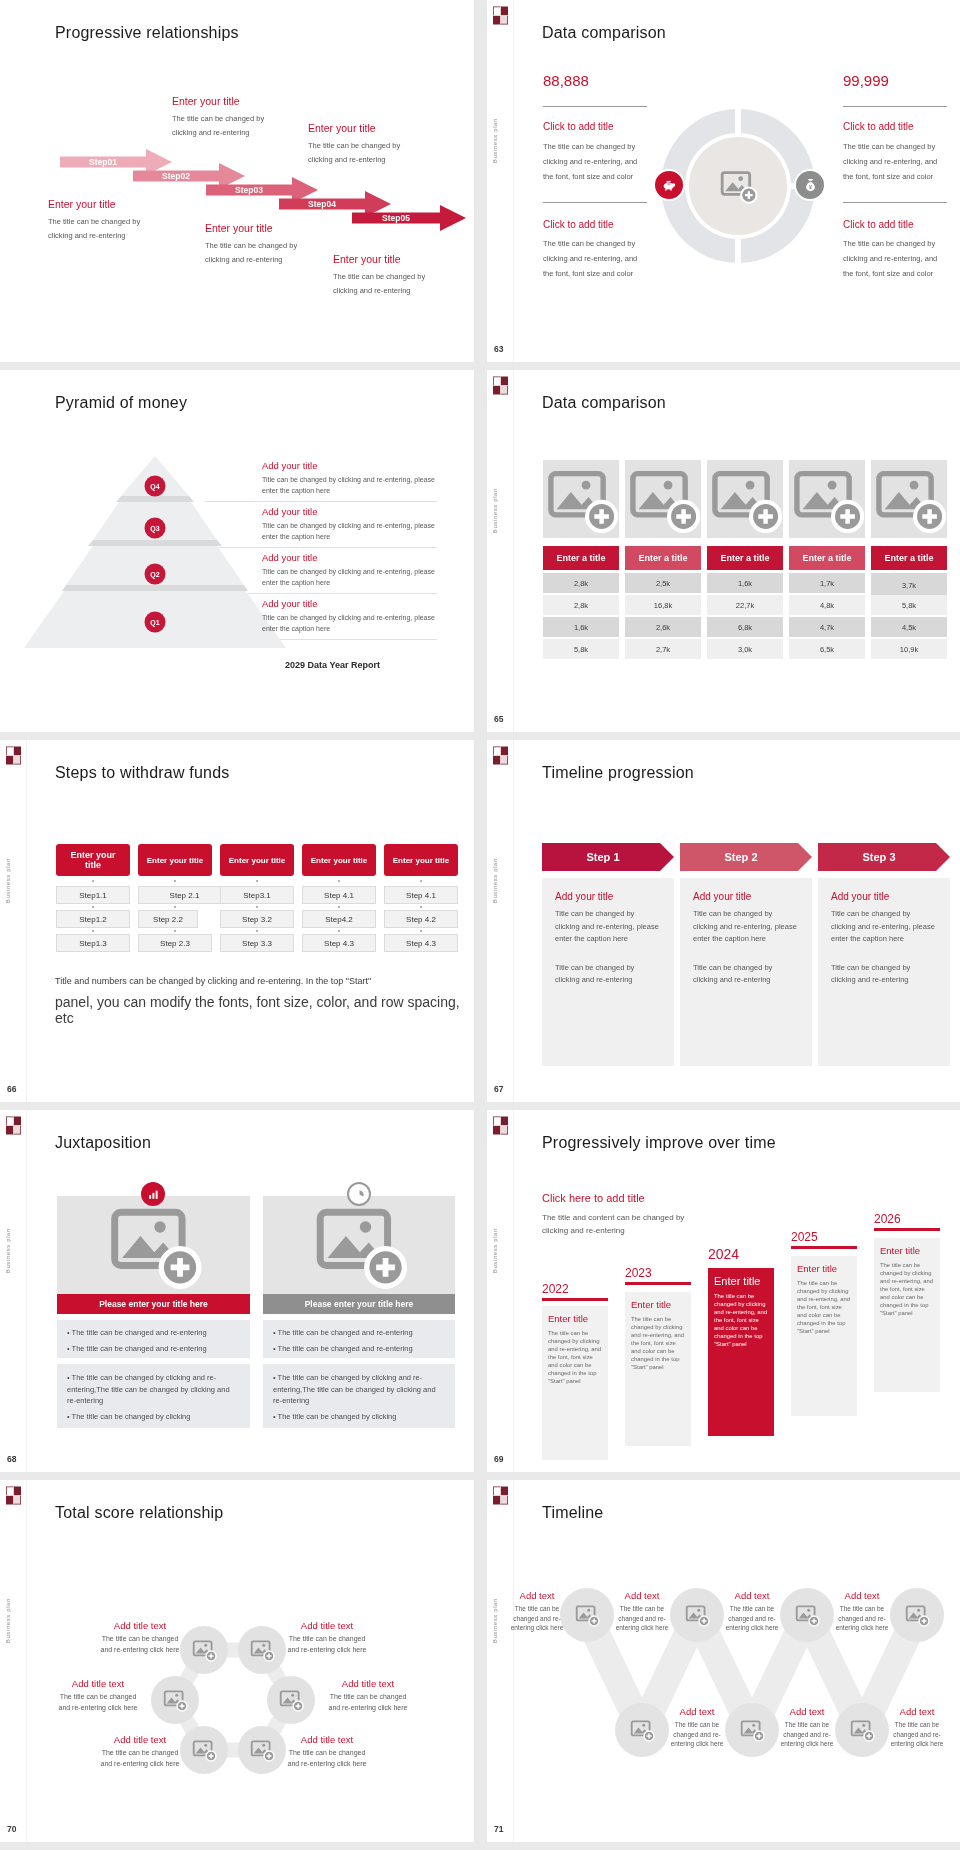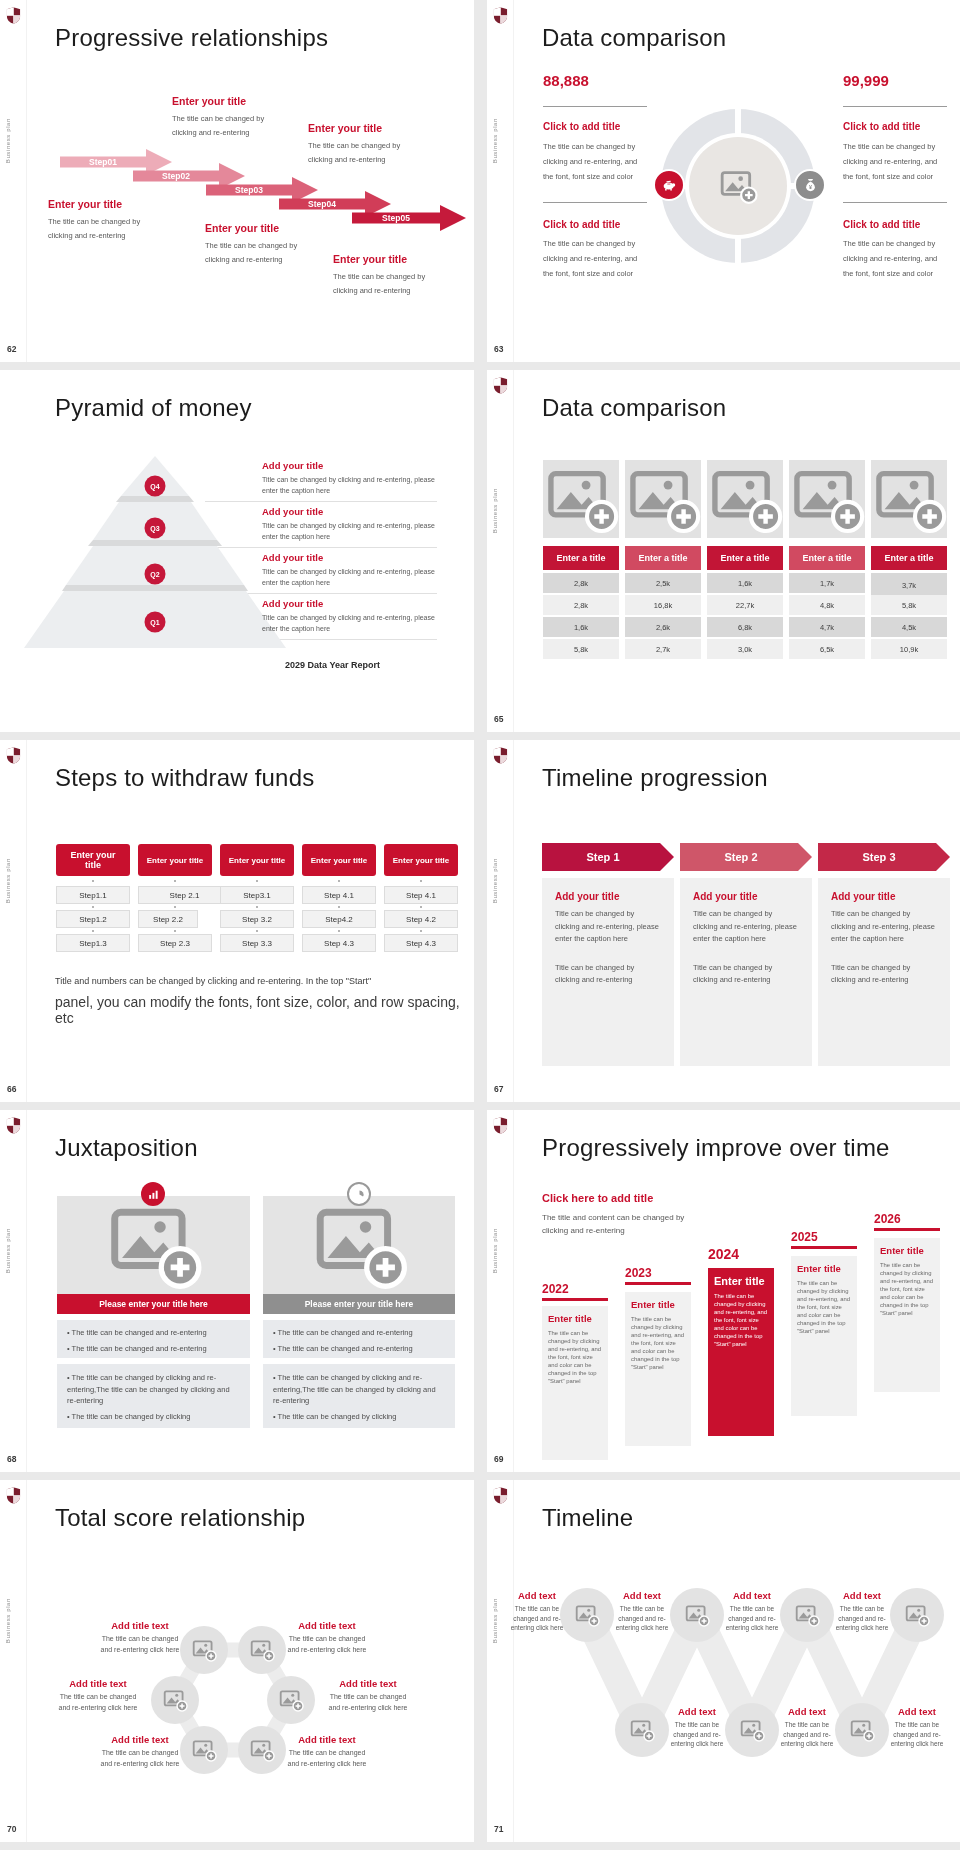--- a/index.html
+++ b/index.html
@@ -2,23 +2,23 @@
 <html><head>
 <meta charset="utf-8">
 <style>
   html,body{margin:0;padding:0;background:#e9e9e9;}
   #page{position:relative;width:960px;height:1850px;background:#e9e9e9;font-family:"Liberation Sans",sans-serif;overflow:hidden;}
   .tile{position:absolute;background:#fff;height:362px;overflow:hidden;}
   .rail{position:absolute;left:0;top:0;bottom:0;width:26px;border-right:1px solid #f2f2f2;}
   .shield{position:absolute;left:6px;top:6px;width:15px;height:19px;}
   .brand{position:absolute;left:5px;top:118px;writing-mode:vertical-rl;transform:rotate(180deg);font-size:6px;color:#8f8f8f;letter-spacing:.6px;}
   .num{position:absolute;left:7px;bottom:8px;font-size:8.5px;font-weight:bold;color:#3a3a3a;}
-  .stitle{position:absolute;left:55px;top:24px;font-size:24px;color:#1c1c1c;font-weight:400;letter-spacing:.2px;}
+  .stitle{position:absolute;left:55px;top:24px;font-size:16px;color:#1c1c1c;font-weight:400;letter-spacing:.2px;}
   .a{position:absolute;}
-  .rt{color:#c8102e;font-weight:bold;}
+  .rt{color:#c8102e;font-weight:normal;}
   .cp{color:#595959;}
   .ph{display:flex;align-items:center;justify-content:center;}
   .ph svg{width:100%;height:100%;}
   .circ{position:absolute;border-radius:50%;background:#e2e2e2;display:flex;align-items:center;justify-content:center;}
   .hdr{position:absolute;background:#c8102e;color:#fff;font-weight:bold;display:flex;align-items:center;justify-content:center;text-align:center;}
   .cell{position:absolute;display:flex;align-items:center;justify-content:center;font-size:7.5px;color:#3d3d3d;}
   .stepbox{position:absolute;height:18px;background:#f2f2f2;border:1px solid #dcdcdc;box-sizing:border-box;display:flex;align-items:center;justify-content:center;font-size:8px;color:#333;}
   .dot{position:absolute;width:2px;height:2px;background:#b5b5b5;}
   .banner{position:absolute;height:28px;color:#fff;font-weight:bold;font-size:11px;display:flex;align-items:center;justify-content:center;clip-path:polygon(0 0,calc(100% - 14px) 0,100% 50%,calc(100% - 14px) 100%,0 100%);padding-right:10px;box-sizing:border-box;}
   .panel{position:absolute;background:#f0f0f0;padding:13px;box-sizing:border-box;}
@@ -34,36 +34,20 @@
   .yearbox .cp{font-size:5.9px;line-height:8px;color:#6a6a6a;}
   .sep{position:absolute;height:1px;background:#e0e0e0;}
   .hr63{position:absolute;height:1px;background:#9a9a9a;width:104px;}
 </style>
 </head>
 <body>
 
 <div id="page">
 
   <div class="tile" style="left:0;top:0;width:474px">
-    <div class="rail">
-      <svg class="shield" viewBox="0 0 20 24">
-          <clipPath id="shc">
-            <path d="M10 1 L19 3.5 V12 C19 18 15.2 21.6 10 23 C4.8 21.6 1 18 1 12 V3.5 Z"></path>
-          </clipPath>
-          <g clip-path="url(#shc)">
-            <rect width="20" height="24" fill="#7a1e2e"></rect>
-            <rect x="1" y="1" width="9" height="11" fill="#fff"></rect>
-            <rect x="10" y="12" width="9" height="11" fill="#ecdadd"></rect>
-            <line x1="10" y1="0" x2="10" y2="24" stroke="#fff" stroke-width="0.8"></line>
-            <line x1="0" y1="12" x2="20" y2="12" stroke="#fff" stroke-width="0.8"></line>
-          </g>
-        </svg>
-      <div class="brand">Business plan</div>
-      <div class="num">62</div>
-    </div>
     <div class="stitle">Progressive relationships</div>
     <svg class="a" style="left:30px;top:128px;width:444px;height:120px" viewBox="30 128 444 120">
       <polygon points="60,156.5 146,156.5 146,149 172,162 146,175 146,167.5 60,167.5" fill="#edacb8"></polygon>
       <polygon points="133,170.5 219,170.5 219,163 245,176 219,189 219,181.5 133,181.5" fill="#e4889a"></polygon>
       <polygon points="206,184.5 292,184.5 292,177 318,190 292,203 292,195.5 206,195.5" fill="#db6279"></polygon>
       <polygon points="279,198.5 365,198.5 365,191 391,204 365,217 365,209.5 279,209.5" fill="#d13d58"></polygon>
       <polygon points="352,212.5 440,212.5 440,205 466,218 440,231 440,223.5 352,223.5" fill="#c51a3b"></polygon>
       <text x="103" y="165" text-anchor="middle" font-size="8.5" font-weight="bold" fill="#fff">Step01</text>
       <text x="176" y="179" text-anchor="middle" font-size="8.5" font-weight="bold" fill="#fff">Step02</text>
       <text x="249" y="193" text-anchor="middle" font-size="8.5" font-weight="bold" fill="#fff">Step03</text>

